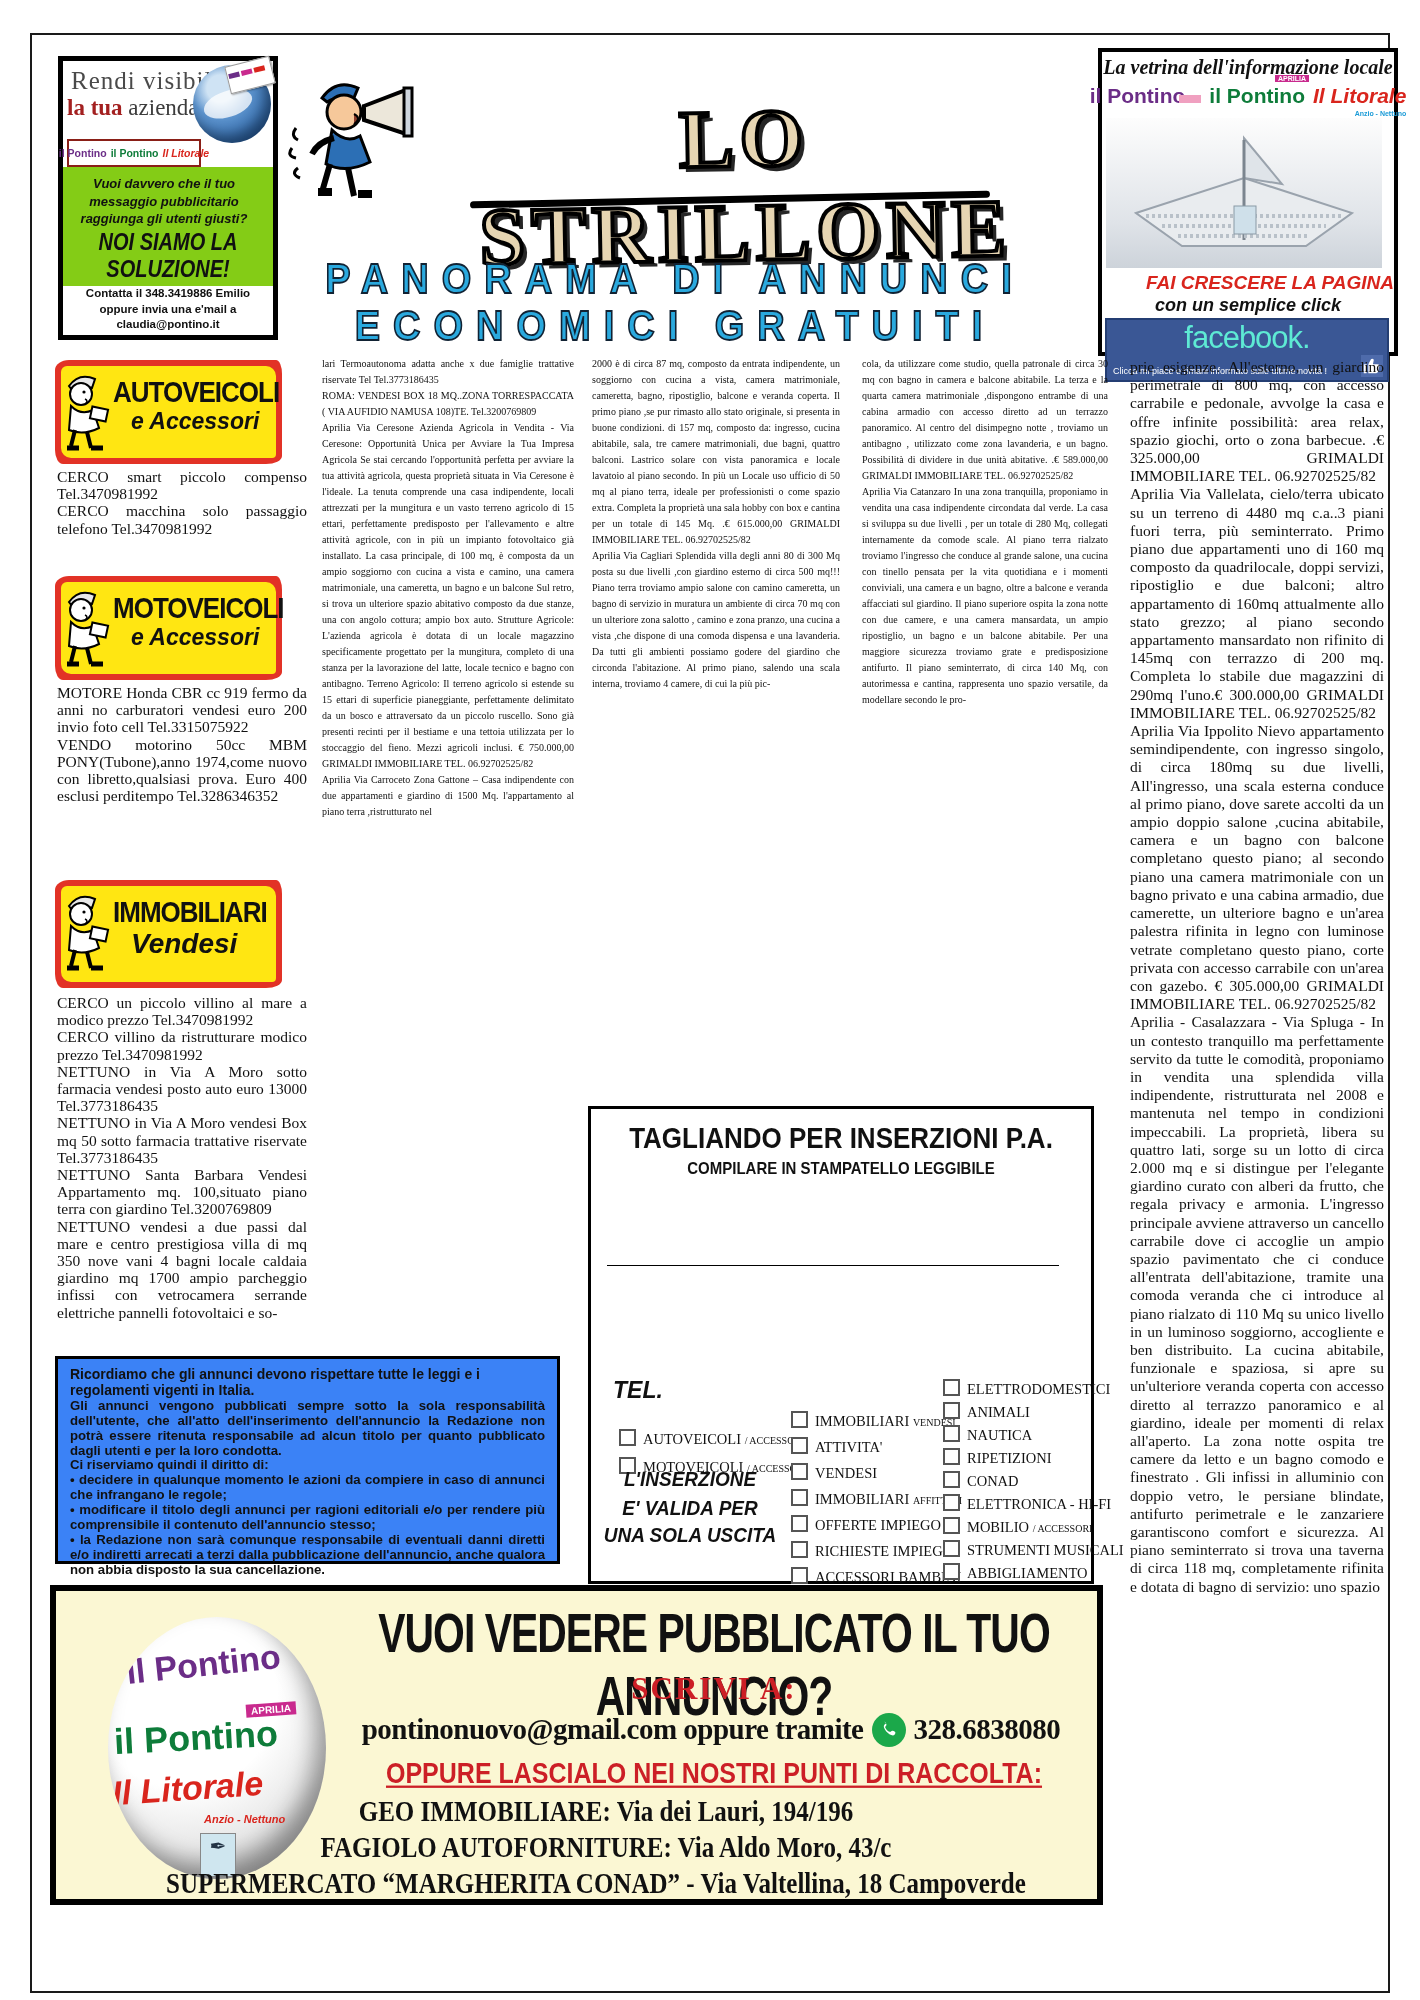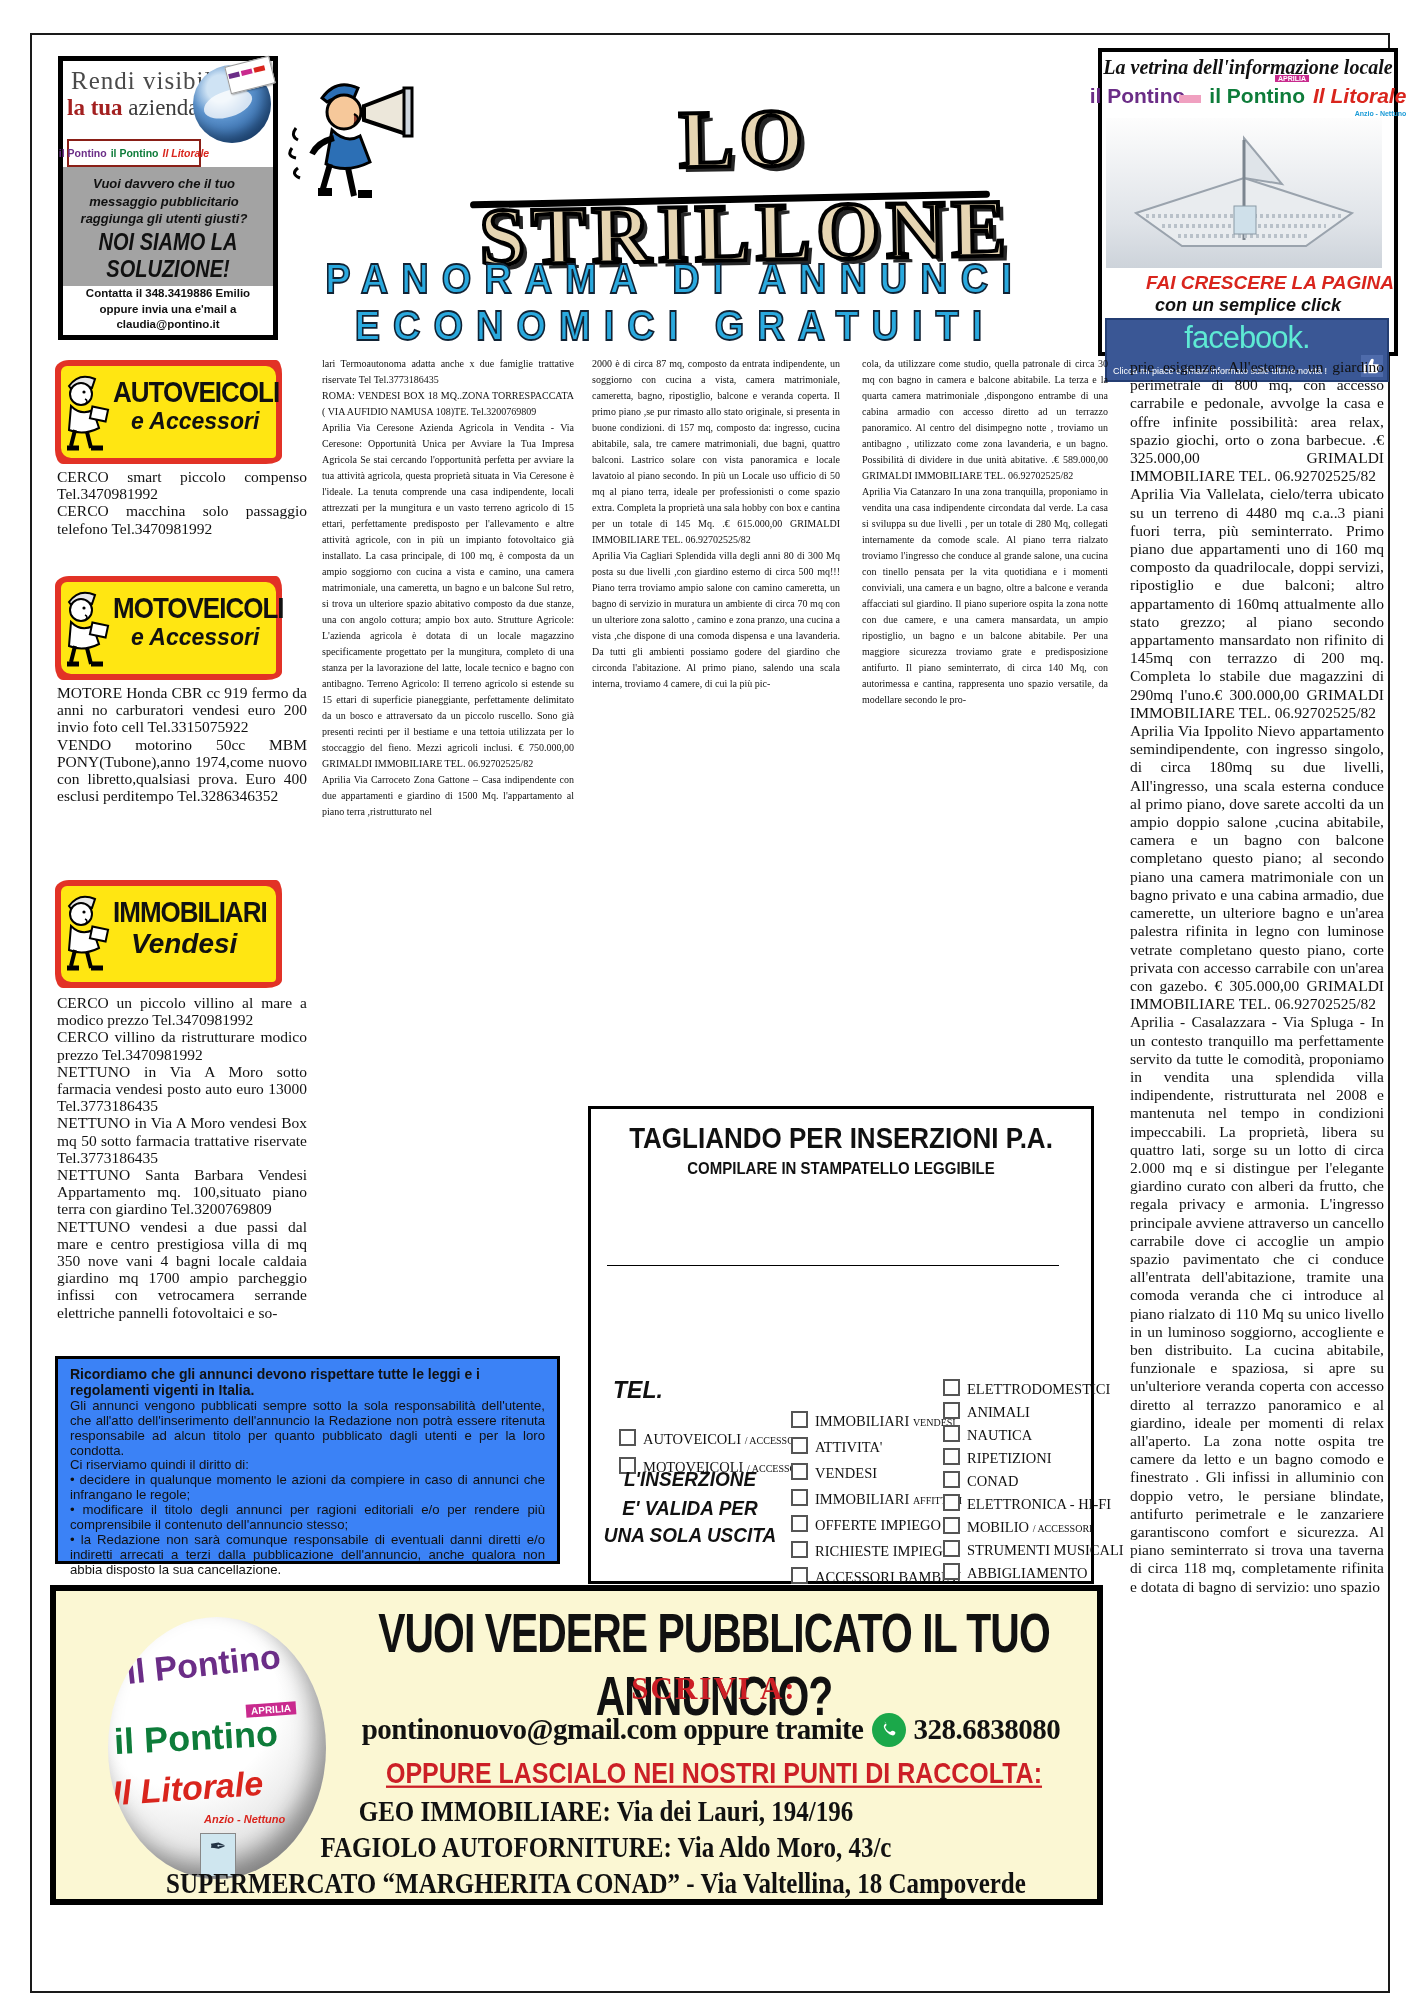--- a/index.html
+++ b/index.html
@@ -18,21 +18,21 @@
          background:radial-gradient(circle at 35% 30%,#cfe3f4 0 18%,#5c93cd 40%,#2e66a8 75%,#1d4b85 100%);
          box-shadow:inset -6px -8px 12px rgba(0,0,0,.35);}
   .globe-swirl{position:absolute;left:10px;top:26px;width:50px;height:26px;border-radius:50%;
          background:rgba(255,255,255,.75);transform:rotate(-18deg);}
   .minicard{position:absolute;right:-2px;top:-4px;width:44px;height:26px;background:#fff;border:1px solid #999;
          transform:rotate(-14deg);box-shadow:1px 1px 2px rgba(0,0,0,.4);}
   .minicard i{display:inline-block;width:11px;height:5px;margin:2px 1px;}
   .adL-logos{position:absolute;left:4px;top:78px;width:130px;height:24px;background:#fff;border:2px solid #8a1f17;
          display:flex;align-items:center;justify-content:center;gap:4px;font-family:"Liberation Sans",sans-serif;
          font-size:10.5px;font-weight:bold;white-space:nowrap;}
-  .adL-gray{position:absolute;left:0;top:106px;width:100%;height:124px;background:#a3a3a3;}
+  .adL-gray{position:absolute;left:0;top:106px;width:100%;height:124px;background:#84cc16;}
   .adL-q{position:absolute;left:4px;top:8px;width:194px;text-align:center;font-family:"Liberation Sans",sans-serif;
          font-style:italic;font-weight:bold;font-size:13px;line-height:1.35;}
   .adL-sol{position:absolute;left:0;top:66px;width:100%;text-align:center;font-family:"Liberation Sans",sans-serif;
          font-style:italic;font-weight:bold;font-size:20px;transform:scaleY(1.15);}
   .adL-contact{position:absolute;left:0;bottom:2px;width:100%;text-align:center;background:#fff;
          font-family:"Liberation Sans",sans-serif;font-weight:bold;font-size:11.5px;line-height:1.35;white-space:pre-line;}
   
   .logoText{left:420px;top:92px;width:650px;text-align:center;font-weight:bold;font-size:82px;
         letter-spacing:6px;color:#e6d5b2;-webkit-text-stroke:4px #000;transform:rotate(-1deg);
         font-family:"Liberation Serif",serif;text-shadow:5px 5px 0 rgba(0,0,0,.85);}
@@ -85,21 +85,21 @@
         font-style:italic;font-size:23px;}
   .ck-item{position:absolute;white-space:nowrap;font-size:14.5px;}
   .ckbox{display:inline-block;width:13px;height:13px;border:2px solid #555;background:#fff;vertical-align:-2px;margin-right:7px;}
   .ck-sub{font-size:10px;}
   .f-note{position:absolute;left:10px;top:360px;width:178px;text-align:center;font-family:"Liberation Sans",sans-serif;
         font-weight:bold;font-style:italic;font-size:19px;line-height:1.35;transform:scaleY(1.1);}
   
   .disc{left:55px;top:1356px;width:505px;height:208px;border:3px solid #000;background:#3b82f6;
         font-family:"Liberation Sans",sans-serif;font-size:13.2px;line-height:1.13;padding:8px 12px;box-sizing:border-box;}
   .disc b{font-size:14px;}
-  .disc-body{white-space:pre-line;text-align:justify;}
+  .disc-body{white-space:pre-line;text-align:justify;font-weight:bold;}
   
   .bottom{left:50px;top:1585px;width:1041px;height:308px;border:6px solid #000;background:#fbf7d3;}
   .egg{position:absolute;left:52px;top:26px;width:218px;height:262px;border-radius:50%;
         background:radial-gradient(circle at 35% 30%,#ffffff 0 40%,#e8e8e8 65%,#b9b9b9 90%,#8f8f8f);
         box-shadow:inset -10px -14px 22px rgba(0,0,0,.35);overflow:hidden;}
   .egg .e1{position:absolute;left:18px;top:28px;color:#6b2d87;font-family:"Liberation Sans",sans-serif;
         font-weight:bold;font-size:34px;transform:rotate(-6deg);white-space:nowrap;}
   .egg .etag{position:absolute;right:30px;top:86px;background:#c92a8e;color:#fff;font-family:"Liberation Sans",sans-serif;
         font-weight:bold;font-size:10px;padding:1px 5px;transform:rotate(-4deg);}
   .egg .e2{position:absolute;left:6px;top:100px;color:#0e7c3a;font-family:"Liberation Sans",sans-serif;

